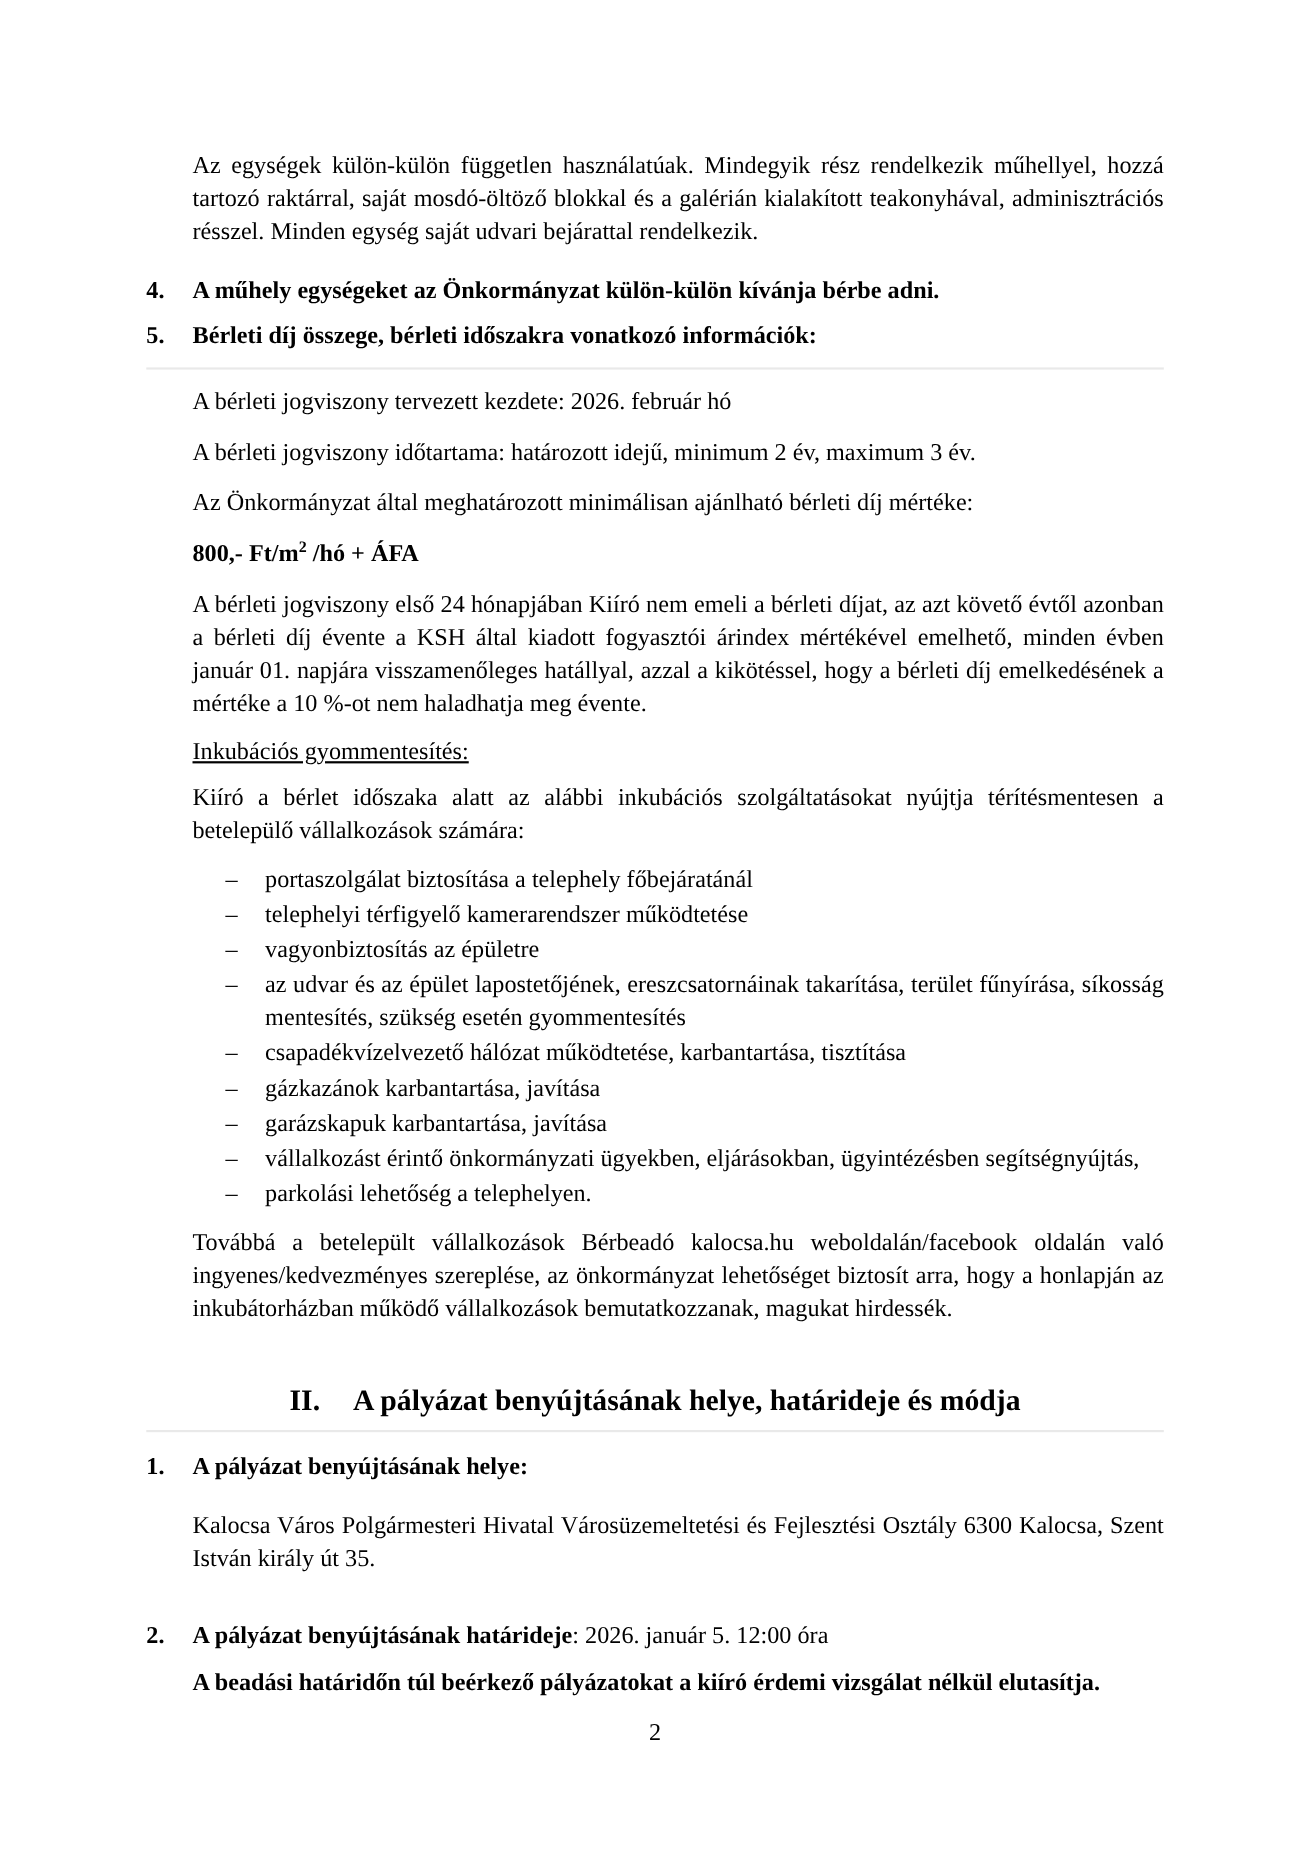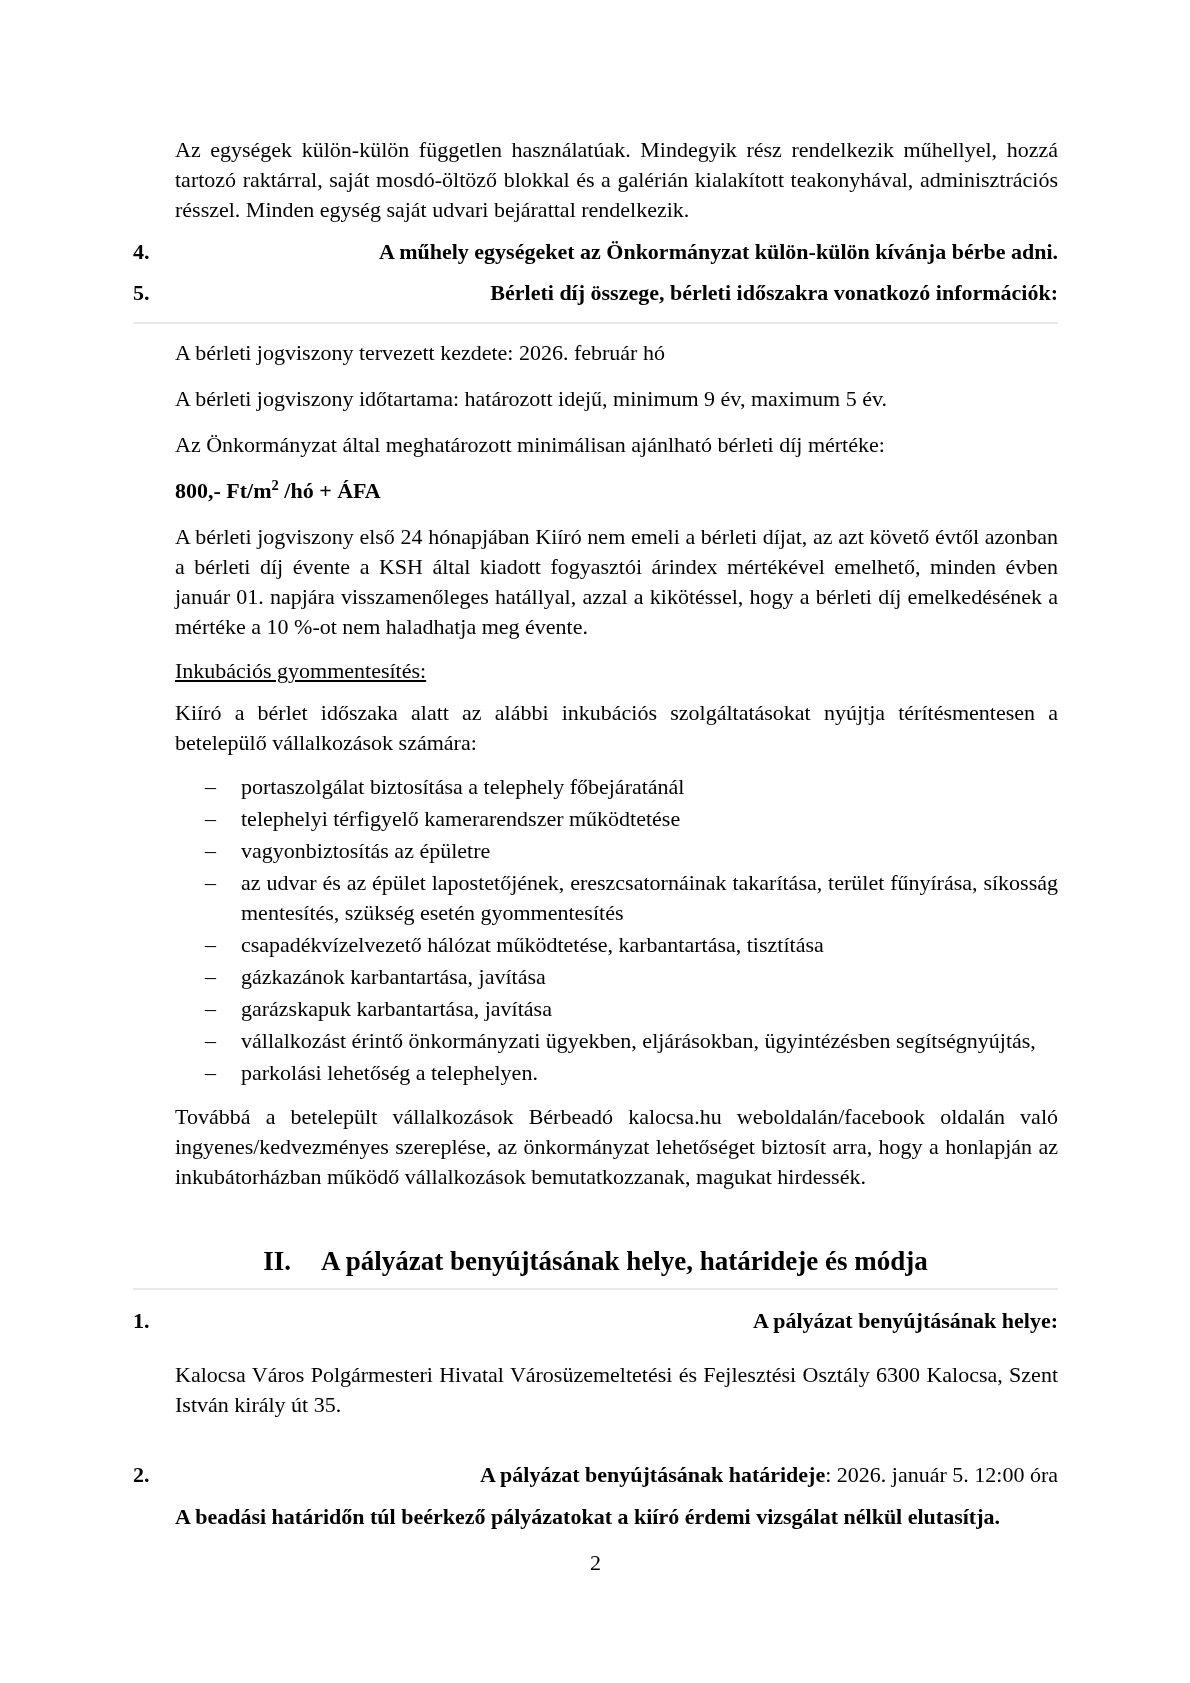--- a/index.html
+++ b/index.html
@@ -14,23 +14,23 @@
     font-size:22px;line-height:30px;color:#000;
     overflow:hidden;
   }
   .para{margin:0 0 16px 0;}
   .indent{margin-left:42px;}
   .justify{text-align:justify;}
   .bold{font-weight:bold;}
   .underline{text-decoration:underline;}
   .num-item{display:flex;margin:0 0 11px 0;}
   .num-item .num{flex:0 0 42px;}
-  .num-item .body{flex:1;text-align:right;}
+  .num-item .body{flex:1;}
   .rule{height:2px;background:#e9e9e9;margin:14px 0 14px 0;border:0;}
-  .intro{margin-bottom:12px;}
+  .intro{margin-bottom:24px;}
   .mb12{margin-bottom:12px;}
   .mb14{margin-bottom:14px;}
   .bullets{margin:0 0 14px 72px;padding:0;list-style:none;}
   .bullet{display:flex;margin:0 0 2px 0;}
   .bullet .dash{flex:0 0 36px;}
   .bullet .btext{flex:1;text-align:justify;}
   .section-heading{
     text-align:center;
     font-weight:bold;
     font-size:27px;line-height:38px;
@@ -59,21 +59,21 @@
 
   <div class="num-item bold">
     <span class="num">5.</span>
     <div class="body">Bérleti díj összege, bérleti időszakra vonatkozó információk:</div>
   </div>
 
   <div class="rule"></div>
 
   <p class="para indent">A bérleti jogviszony tervezett kezdete: 2026. február hó</p>
 
-  <p class="para indent">A bérleti jogviszony időtartama: határozott idejű, minimum 9 év, maximum 5 év.</p>
+  <p class="para indent">A bérleti jogviszony időtartama: határozott idejű, minimum 2 év, maximum 3 év.</p>
 
   <p class="para indent">Az Önkormányzat által meghatározott minimálisan ajánlható bérleti díj mértéke:</p>
 
   <p class="para indent bold"><span>800,- Ft/m</span><sup>2</sup><span> /hó + ÁFA</span></p>
 
   <p class="para indent justify mb14">A bérleti jogviszony első 24 hónapjában Kiíró nem emeli a bérleti díjat, az azt követő évtől azonban a bérleti díj évente a KSH által kiadott fogyasztói árindex mértékével emelhető, minden évben január 01. napjára visszamenőleges hatállyal, azzal a kikötéssel, hogy a bérleti díj emelkedésének a mértéke a 10 %-ot nem haladhatja meg évente.</p>
 
   <p class="para indent underline mb12">Inkubációs gyommentesítés:</p>
 
   <p class="para indent justify mb14">Kiíró a bérlet időszaka alatt az alábbi inkubációs szolgáltatásokat nyújtja térítésmentesen a betelepülő vállalkozások számára:</p>

